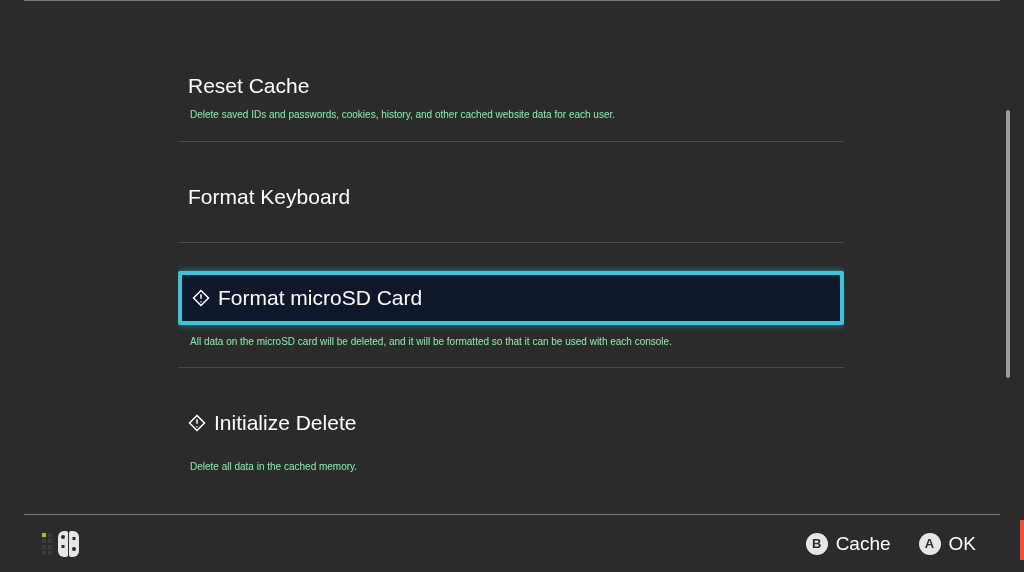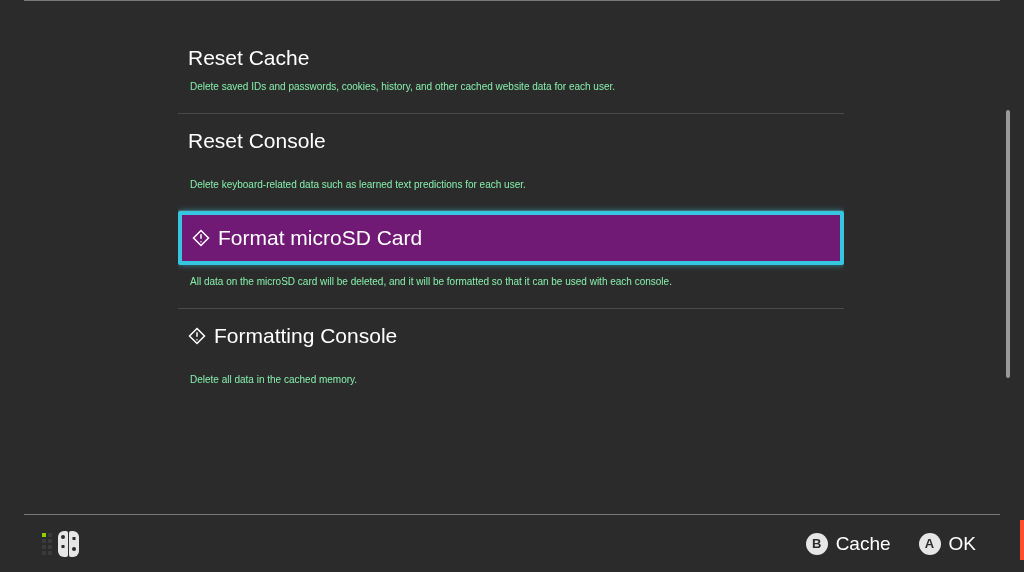--- a/index.html
+++ b/index.html
@@ -42,27 +42,28 @@
     padding-bottom: 18px;
   }
   .option:first-child { border-top: none; }
   .option-row {
     display: flex;
     align-items: center;
     height: 54px;
     padding: 0 12px 0 10px;
     font-size: 21px;
     color: #ffffff;
+    margin-top: 28px;
   }
   .option.cutoff .option-row {
     height: 24px;
     align-items: flex-end;
   }
   .option.selected .option-row {
-    background: #701a75;
+    background: #0f172a;
     border: 4px solid #35c6e0;
     border-radius: 2px;
     box-shadow: 0 0 6px rgba(53,198,224,0.6);
   }
   .option-desc {
     font-size: 10px;
     color: #86efac;
     padding: 10px 14px 0 12px;
     line-height: 1.45;
   }
@@ -149,23 +150,22 @@
 
   <div class="content">
       <div class="option cutoff">
         <div class="option-row" style="overflow: hidden;">
           <span>Reset Cache</span>
         </div>
         <div class="option-desc">Delete saved IDs and passwords, cookies, history, and other cached website data for each user.</div>
       </div>
       <div class="option">
         <div class="option-row">
-          <span>Reset Console</span>
-        </div>
-        <div class="option-desc">Delete keyboard-related data such as learned text predictions for each user.</div>
+          <span>Format Keyboard</span>
+        </div>
       </div>
       <div class="option selected">
         <div class="option-row">
           <span class="diamond-icon">
             <svg width="18" height="18" viewBox="0 0 24 24" fill="none" stroke="#ffffff" stroke-width="2">
               <path d="M12 2 L22 12 L12 22 L2 12 Z"></path>
               <line x1="12" y1="7" x2="12" y2="13"></line>
               <circle cx="12" cy="17" r="1" fill="#ffffff" stroke="none"></circle>
             </svg>
           </span>
@@ -175,21 +175,21 @@
       </div>
       <div class="option">
         <div class="option-row">
           <span class="diamond-icon">
             <svg width="18" height="18" viewBox="0 0 24 24" fill="none" stroke="#ffffff" stroke-width="2">
               <path d="M12 2 L22 12 L12 22 L2 12 Z"></path>
               <line x1="12" y1="7" x2="12" y2="13"></line>
               <circle cx="12" cy="17" r="1" fill="#ffffff" stroke="none"></circle>
             </svg>
           </span>
-          <span>Formatting Console</span>
+          <span>Initialize Delete</span>
         </div>
         <div class="option-desc">Delete all data in the cached memory.</div>
       </div>
     </div>
 
   <div class="scrollbar">
     <div class="scroll-thumb"></div>
   </div>
 
   <div class="footer">

